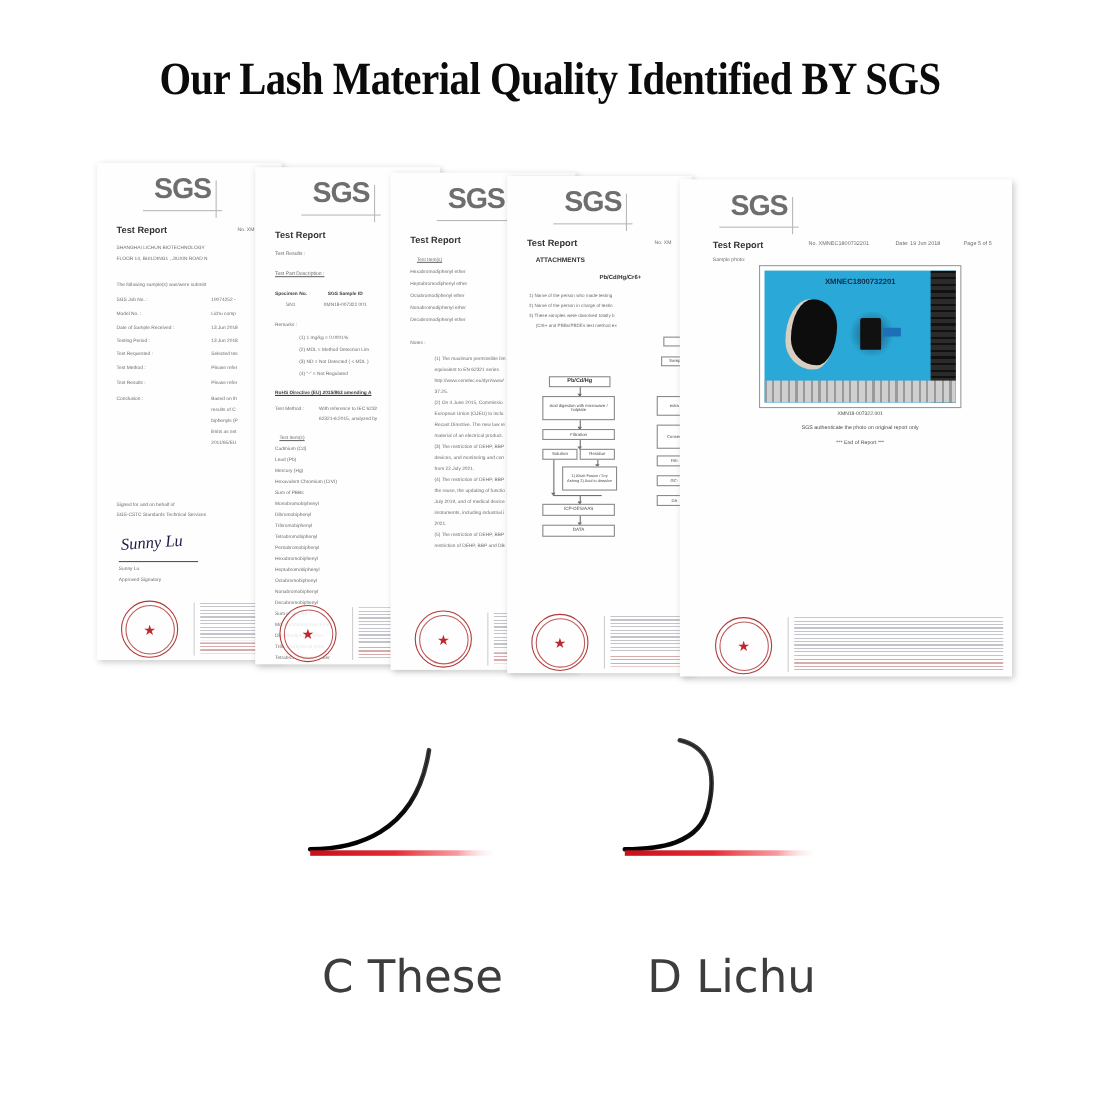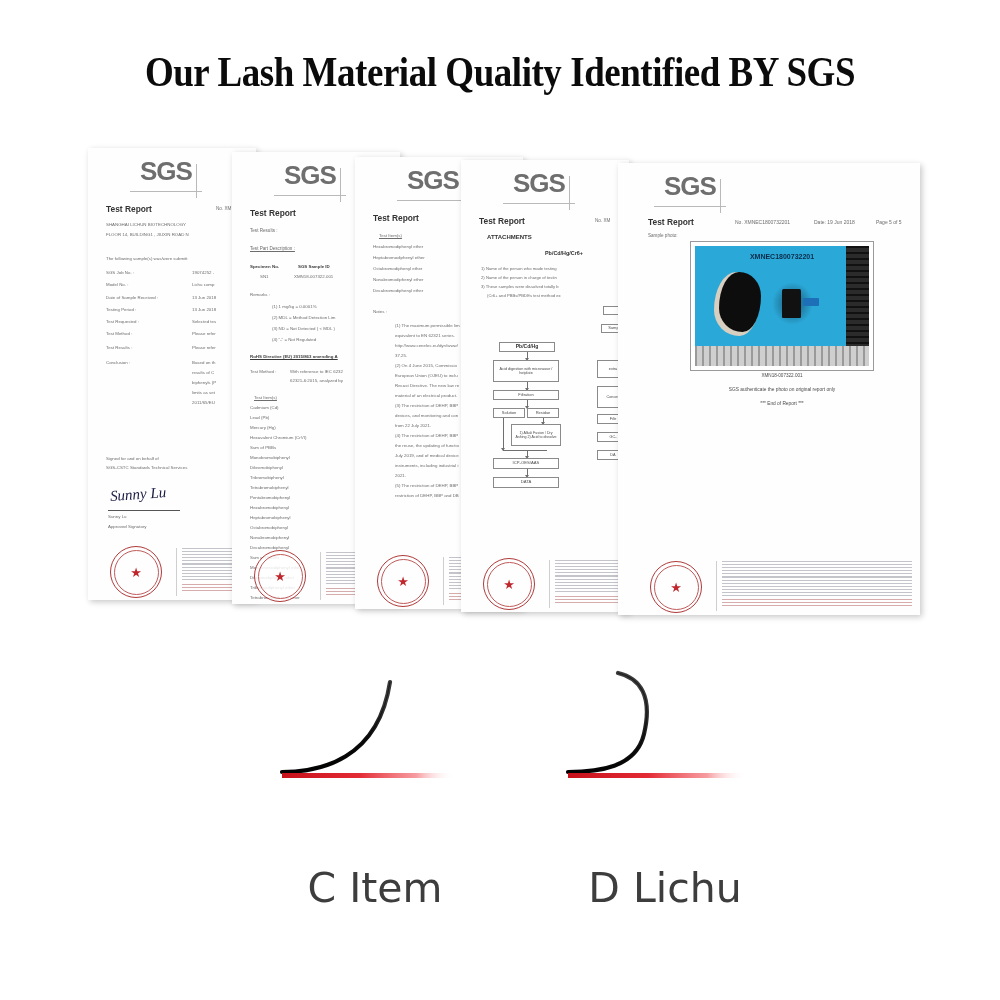--- a/index.html
+++ b/index.html
@@ -420,21 +420,21 @@
       <linearGradient id="lashC" x1="0" y1="1" x2="0.4" y2="0">
         <stop offset="0%" stop-color="#000000"></stop>
         <stop offset="60%" stop-color="#0d0d0d"></stop>
         <stop offset="100%" stop-color="#3a3a3a"></stop>
       </linearGradient>
     </defs>
     <path d="M 32 104 C 70 104, 128 92, 140 14" fill="none" stroke="url(#lashC)" stroke-width="4.2" stroke-linecap="round"></path>
     <path d="M 32 104 C 70 104, 128 92, 140 14" fill="none" stroke="#000" stroke-width="1.2" stroke-linecap="round" opacity="0.5"></path>
     <rect x="32" y="105" width="172" height="5" fill="url(#redfadeC)"></rect>
   </svg>
-  <div class="curl-label" style="top:196px;">C Item</div>
+  <div class="curl-label" style="top:196px;">C These</div>
 </div>
 
 <div class="curl-block" style="left:540px;top:668px;width:250px;height:262px;">
   <svg width="250" height="200" viewBox="0 0 250 200">
     <defs>
       <linearGradient id="redfadeD" x1="0" y1="0" x2="1" y2="0">
         <stop offset="0%" stop-color="#c6101a" stop-opacity="1"></stop>
         <stop offset="45%" stop-color="#e2202a" stop-opacity="0.95"></stop>
         <stop offset="78%" stop-color="#ef4b52" stop-opacity="0.55"></stop>
         <stop offset="100%" stop-color="#ffffff" stop-opacity="0"></stop>

